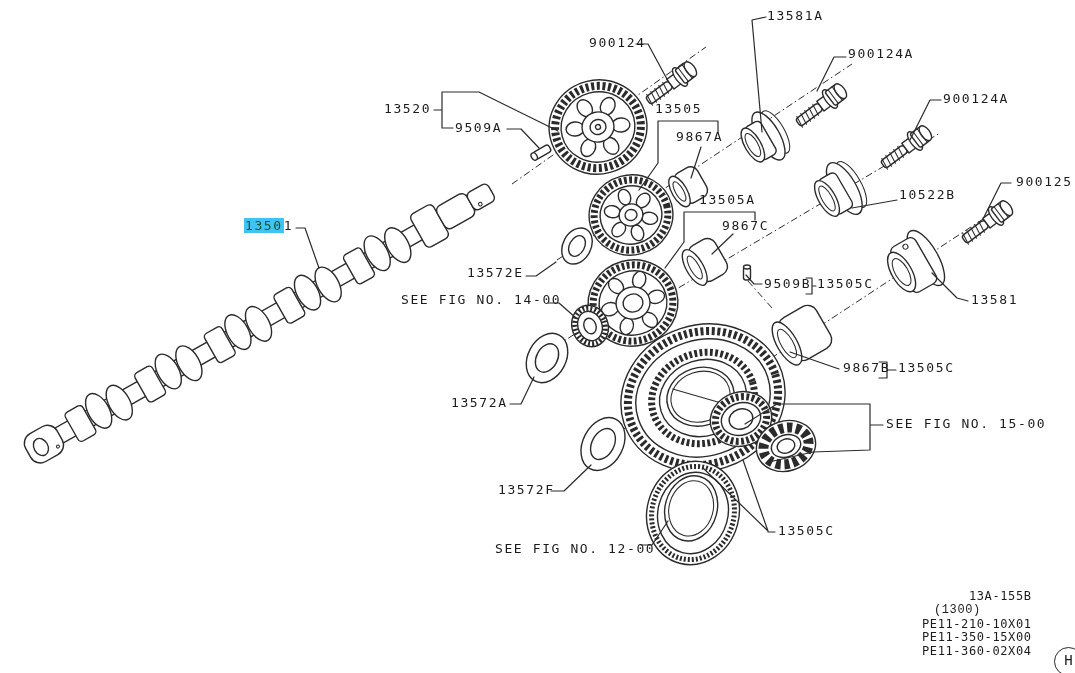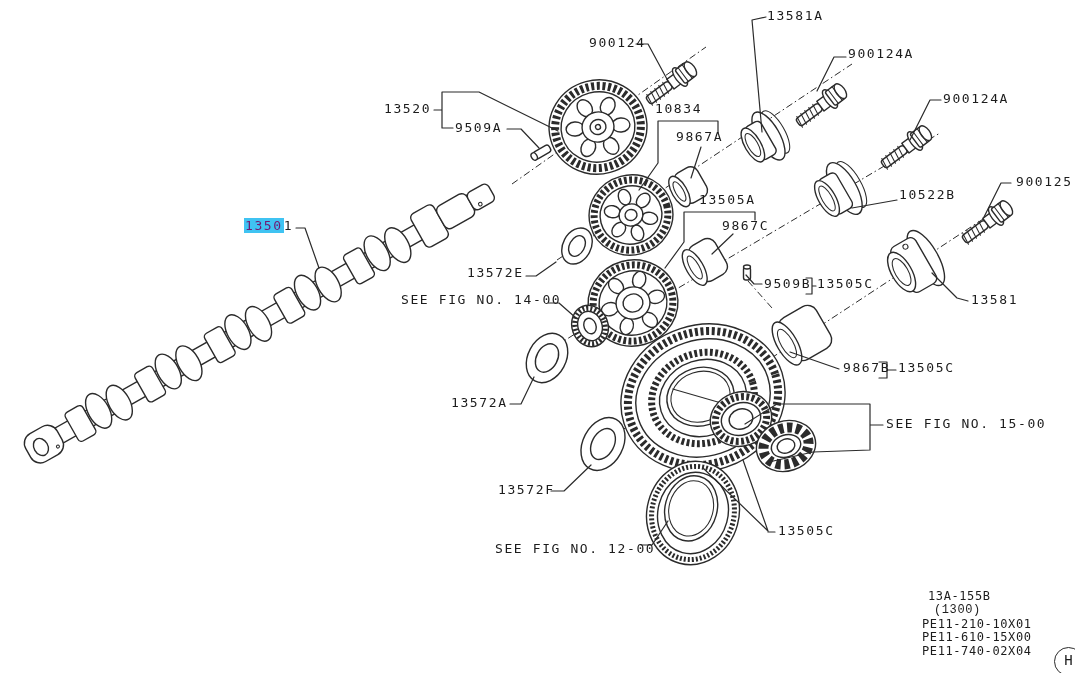--- a/index.html
+++ b/index.html
@@ -9,23 +9,23 @@
   .wh{fill:#fff;stroke:#2b2b2b;stroke-width:1.4;stroke-linejoin:round;}
   .ln{fill:none;stroke:#2b2b2b;stroke-width:1.4;stroke-linecap:round;}
   .thin{stroke-width:1.05;}
   .teeth{fill:none;stroke:#2b2b2b;stroke-width:8;stroke-dasharray:3 2.6;}
   .teeth2{fill:none;stroke:#2b2b2b;stroke-width:7;stroke-dasharray:2.8 2.4;}
   .teethS{fill:none;stroke:#2b2b2b;stroke-width:5;stroke-dasharray:2 2;}
   .teethC{fill:none;stroke:#2b2b2b;stroke-width:10;stroke-dasharray:5 3.6;}
   .dash{fill:none;stroke:#2b2b2b;stroke-width:1;stroke-dasharray:7 3 1.5 3;}
   .ldr{fill:none;stroke:#2b2b2b;stroke-width:1.2;stroke-linejoin:round;stroke-linecap:round;}
   .lbl{position:absolute;font-size:13px;letter-spacing:1.6px;color:#1c1c1c;white-space:nowrap;line-height:14px;}
-  .lbl .hl{background:#3fc3f2;color:#701a75;padding:0 1px;}
+  .lbl .hl{background:#3fc3f2;color:#14532d;padding:0 1px;}
   #footer-block{position:absolute;left:922px;top:590px;font-size:12px;letter-spacing:.6px;color:#1c1c1c;line-height:13.8px;white-space:nowrap;}
-  #footer-block .l1{padding-left:6px;}
+  #footer-block .l1{padding-left:6px;text-align:right;}
   #footer-block .l2{padding-left:12px;font-family:Liberation Mono, monospace;}
   #page-marker{position:absolute;left:1054px;top:647px;width:27px;height:27px;border:1.6px solid #2b2b2b;
                border-radius:50%;text-align:center;line-height:25px;font-size:14px;color:#1c1c1c;}
 </style>
 </head>
 <body>
 
 <div id="stage">
 
   <svg id="art" width="1075" height="673" viewBox="0 0 1075 673">
@@ -271,21 +271,21 @@
       <path class="ldr" d="M870,404 v46 M870,425 h13 M870,404 h-93 l-32,20 M870,450 l-57,2 l-44,10"></path>
       <path class="ldr" d="M551,491 h13 l27,-26"></path>
       <path class="ldr" d="M641,545 h11 l16,-24"></path>
       <path class="ldr" d="M775,532 h-7 M768,531 l-65,-63 M768,531 l-25,-71"></path>
     </g>
   </svg>
 
   <div class="lbl" style="left:589px;top:36px">900124</div>
   <div class="lbl" style="left:384px;top:102px">13520</div>
   <div class="lbl" style="left:455px;top:121px">9509A</div>
-  <div class="lbl" style="left:655px;top:102px">10834</div>
+  <div class="lbl" style="left:655px;top:102px">13505</div>
   <div class="lbl" style="left:676px;top:130px">9867A</div>
   <div class="lbl" style="left:767px;top:9px">13581A</div>
   <div class="lbl" style="left:848px;top:47px">900124A</div>
   <div class="lbl" style="left:943px;top:92px">900124A</div>
   <div class="lbl" style="left:1016px;top:175px">900125</div>
   <div class="lbl" style="left:899px;top:188px">10522B</div>
   <div class="lbl" style="left:699px;top:193px">13505A</div>
   <div class="lbl" style="left:722px;top:219px">9867C</div>
   <div class="lbl" style="left:467px;top:266px">13572E</div>
   <div class="lbl" style="left:764px;top:277px">9509B</div>
@@ -299,19 +299,19 @@
   <div class="lbl" style="left:498px;top:483px">13572F</div>
   <div class="lbl" style="left:495px;top:542px">SEE FIG NO. 12-00</div>
   <div class="lbl" style="left:778px;top:524px">13505C</div>
 
   <div class="lbl" style="left:244px;top:219px"><span class="hl">1350</span><span>1</span></div>
 
   <div id="footer-block">
     <div class="l1">13A-155B</div>
     <div class="l2">(1300)</div>
     <div>PE11-210-10X01</div>
-    <div>PE11-610-15X00</div>
-    <div>PE11-740-02X04</div>
+    <div>PE11-350-15X00</div>
+    <div>PE11-360-02X04</div>
   </div>
 
   <div id="page-marker">H</div>
 
 </div>
 
 </body></html>

